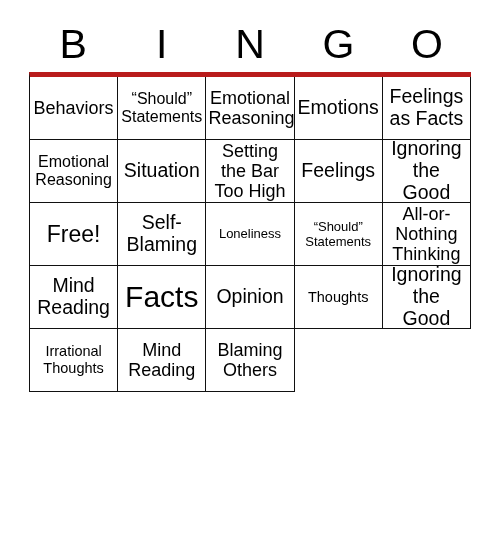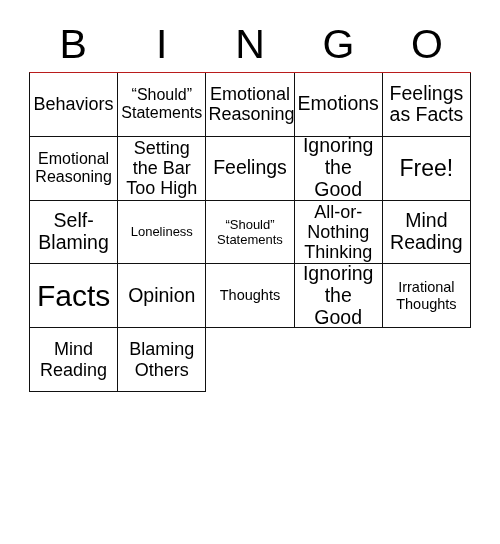--- a/index.html
+++ b/index.html
@@ -41,21 +41,21 @@
     letter-spacing: 0px;
     padding-bottom: 7px;
     color: #000000;
     font-family: "Liberation Sans", sans-serif;
   }
 
   
   #grid {
     width: 442px;
     height: 320px;
-    border-top: 1px solid #b91c1c;
+    border-top: 5px solid #b91c1c;
     border-left: 1px solid #111111;
     box-sizing: border-box;
     display: grid;
     grid-template-columns: repeat(5, 1fr);
     grid-template-rows: repeat(5, 1fr);
   }
   .cell {
     border-right: 1px solid #111111;
     border-bottom: 1px solid #111111;
     box-sizing: border-box;
@@ -115,20 +115,23 @@
         <span class="cell-text">Emotions</span>
       </div>
       <div class="cell fs-xl">
         <span class="cell-text">Feelings
 as Facts</span>
       </div>
       <div class="cell fs-m">
         <span class="cell-text">Emotional
 Reasoning</span>
       </div>
+      <div class="cell fs-xl">
+        <span class="cell-text">Situation</span>
+      </div>
       <div class="cell fs-l">
         <span class="cell-text">Setting
 the Bar
 Too High</span>
       </div>
       <div class="cell fs-xl">
         <span class="cell-text">Feelings</span>
       </div>
       <div class="cell fs-xl">
         <span class="cell-text">Ignoring

